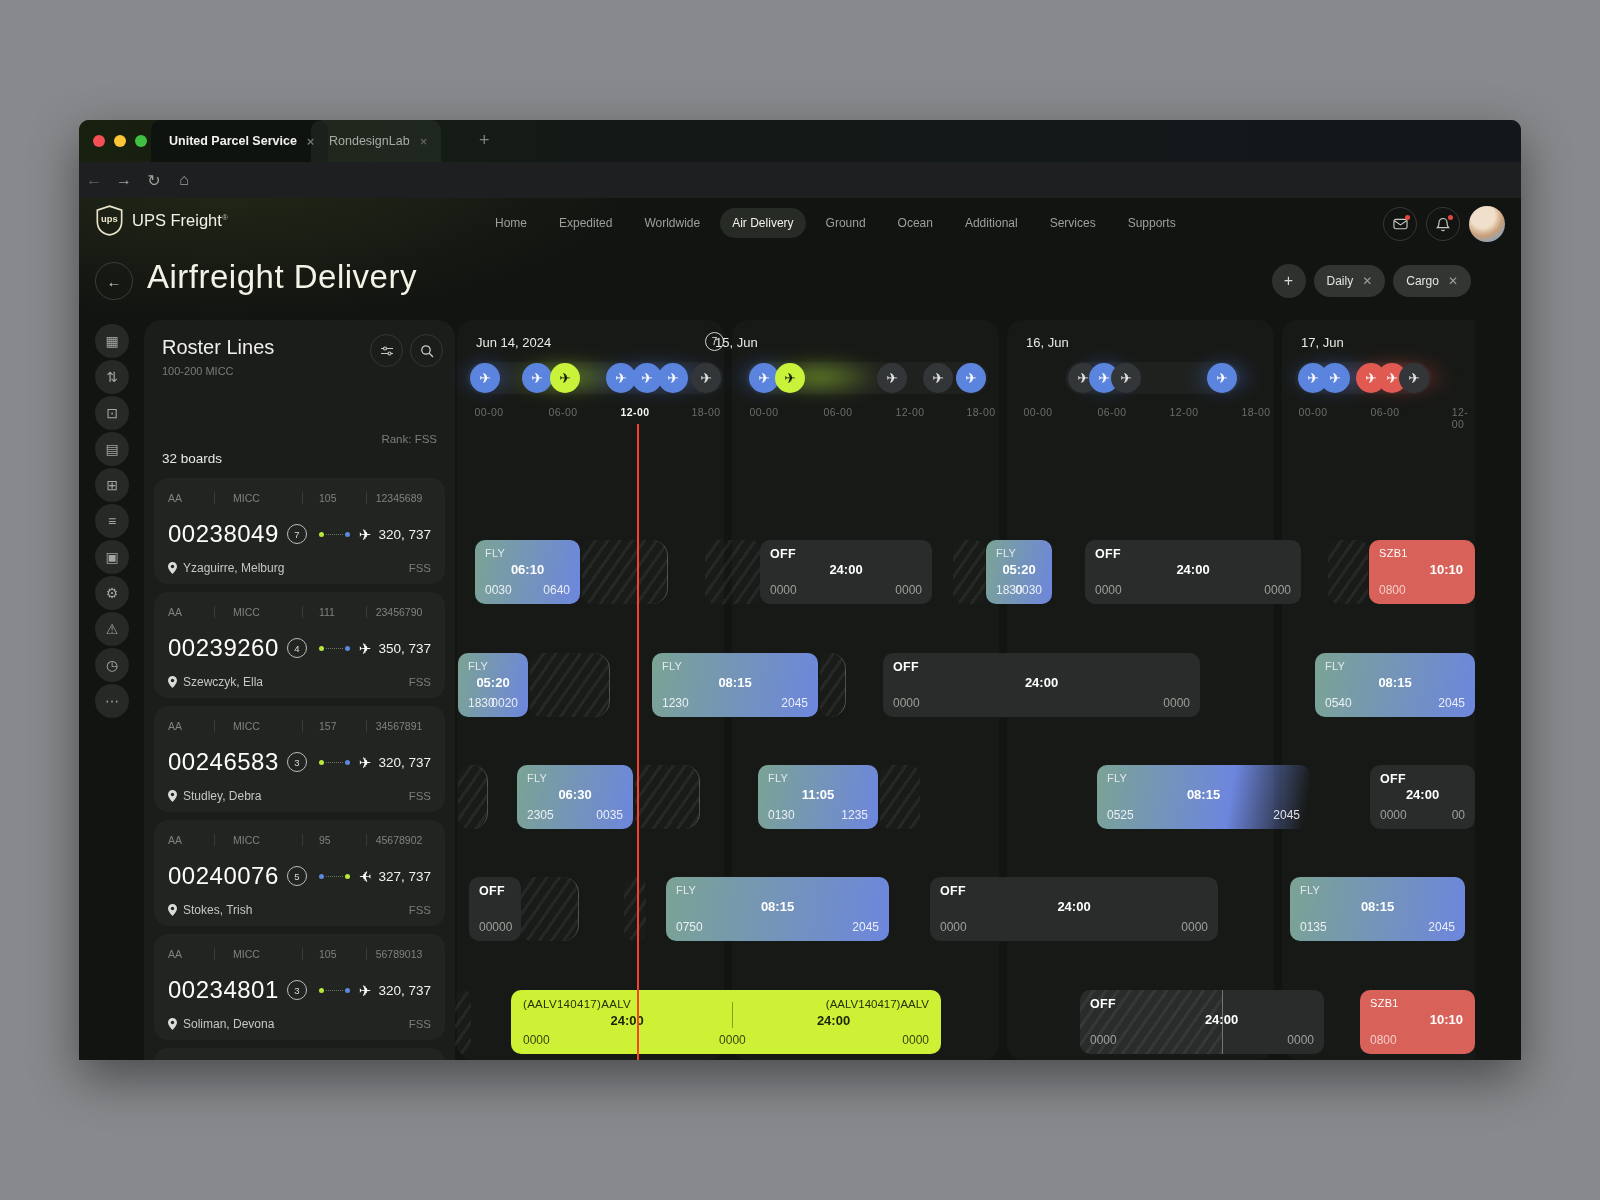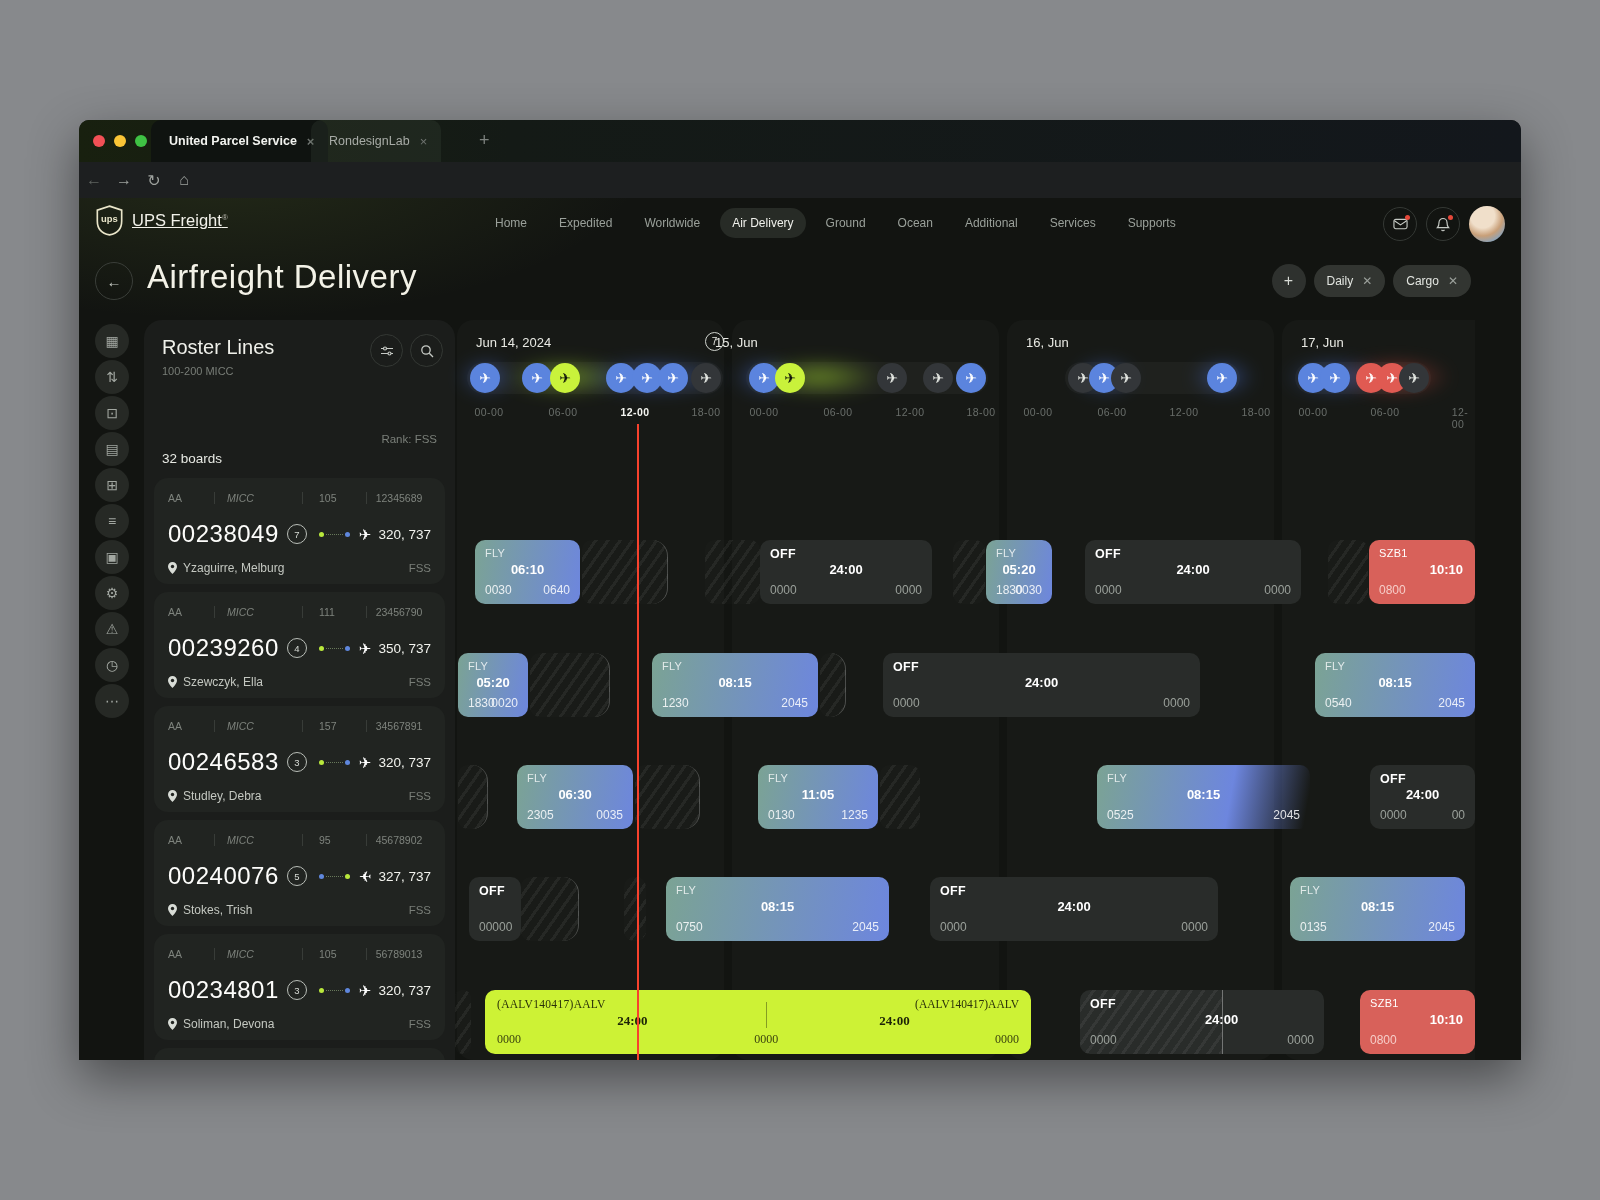--- a/index.html
+++ b/index.html
@@ -21,21 +21,21 @@
   .url-text{font-size:12.5px;color:#e8eae7;}
   .url-text .path{color:#8b908c;}
   .chrome-right{position:absolute;right:10px;top:47px;display:flex;align-items:center;gap:12px;}
   .star{color:#9da19d;font-size:14px;}
   .mini-avatar{width:22px;height:22px;border-radius:50%;background:radial-gradient(circle at 35% 30%,#e8d7c4 0 40%,#ad8a66 70%,#6e5a43);}
   .kebab{color:#9da19d;font-size:14px;}
   
   .stage{position:absolute;left:0;top:78px;width:1442px;height:862px;background:radial-gradient(700px 260px at 10% -4%,rgba(125,155,60,.16),transparent 60%),#121411;overflow:hidden;}
   .appbar{position:absolute;left:0;top:0;width:100%;height:50px;}
   .brand{position:absolute;left:17px;top:7px;display:flex;align-items:center;gap:9px;}
-  .brand-name{color:#f2f1ea;font-size:16.5px;text-decoration:underline;}
+  .brand-name{color:#f2f1ea;font-size:16.5px;}
   .brand-name sup{font-size:8px;color:#b9b8ae;}
   .main-nav{position:absolute;left:404px;top:0;height:50px;display:flex;align-items:center;gap:8px;}
   .nav-item{color:#9aa09a;font-size:12px;padding:8px 12px;border-radius:16px;white-space:nowrap;}
   .nav-item.active{background:#272b26;color:#f0f1ec;}
   .icon-btn{width:34px;height:34px;border-radius:50%;border:1px solid #343834;display:flex;align-items:center;justify-content:center;position:relative;}
   .icon-btn svg{stroke:#c6cac5;}
   .red-dot{position:absolute;right:6px;top:7px;width:5px;height:5px;border-radius:50%;background:#e5483a;}
   .appbar-right{position:absolute;right:16px;top:8px;display:flex;align-items:center;gap:9px;}
   .avatar{width:36px;height:36px;border-radius:50%;background:radial-gradient(circle at 38% 28%,#f0dfca 0 35%,#c89f78 60%,#7a93a8 78%,#5d7global 90%);background:radial-gradient(circle at 38% 28%,#f0dfca 0 35%,#c89f78 58%,#8fa3b5 78%,#667);}
   .title-row{position:absolute;left:0;top:52px;width:100%;height:60px;}
@@ -54,21 +54,21 @@
   .p-sub{color:#787d77;font-size:11px;margin:6px 0 0 8px;}
   .p-tools{position:absolute;right:12px;top:14px;display:flex;gap:7px;}
   .p-tool{width:33px;height:33px;border-radius:50%;border:1px solid #34383400;border:1px solid #343834;display:flex;align-items:center;justify-content:center;}
   .p-boards{display:flex;justify-content:space-between;align-items:center;margin:34px 8px 12px 8px;}
   .p-boards .b1{color:#e7e9e3;font-size:13.5px;margin-top:40px;}
   .p-boards .b2{color:#7a7f79;font-size:11.5px;}
   .r-item{background:#212421;border-radius:14px;padding:13px 14px 11px 14px;margin-bottom:8px;height:106px;}
   .r-top{display:flex;align-items:center;font-size:10.5px;color:#7e837d;height:14px;}
   .r-top span{display:block;}
   .r-top .c1{width:46px;}
-  .r-top .c2{width:88px;border-left:1px solid #383c38;padding-left:12px;font-style:italic;}
+  .r-top .c2{width:88px;border-left:1px solid #383c38;padding-left:18px;}
   .r-top .c3{width:64px;border-left:1px solid #383c38;padding-left:16px;}
   .r-top .c4{flex:1;text-align:center;border-left:1px solid #383c38;}
   .r-mid{display:flex;align-items:center;margin-top:14px;height:30px;}
   .r-num{color:#fdfdfb;font-size:24px;letter-spacing:.5px;white-space:nowrap;}
   .r-badge{width:20px;height:20px;border-radius:50%;border:1.4px solid #b9beb8;color:#d7dbd5;font-size:9.5px;display:flex;align-items:center;justify-content:center;margin-left:8px;}
   .r-track{flex:1;display:flex;align-items:center;margin:0 9px 0 12px;}
   .dot{width:5px;height:5px;border-radius:50%;}
   .dot.g{background:#b9e83c;}
   .dot.b{background:#5f87dd;}
   .r-line{flex:1;border-top:1.5px dotted #7a8f6a;margin:0 2px;opacity:.8;}
@@ -594,21 +594,21 @@
           <span class="st">0000</span>
           <span class="en">0000</span>
         </div>
         <div class="seg fly" style="left: 1211px; top: 557px; width: 175px;">
           <span class="lab">FLY</span>
           <span class="tm">08:15</span>
           <span class="st">0135</span>
           <span class="en">2045</span>
         </div>
         <div class="seg hatch" style="left: 376px; top: 670px; width: 16px;"></div>
-        <div class="seg duty" style="left: 406px; top: 670px; width: 546px; font-family: Liberation Serif, serif;">
+        <div class="seg duty" style="left: 432px; top: 670px; width: 430px;">
           <span class="lab">(AALV140417)AALV</span>
           <span class="lab2">(AALV140417)AALV</span>
           <span class="tm1" style="left: 27%;">24:00</span>
           <span class="tm2" style="left: 75%;">24:00</span>
           <span class="b" style="left: 12px;">0000</span>
           <span class="b" style="left: 51.5%; transform: translateX(-50%);">0000</span>
           <span class="b" style="right: 12px;">0000</span>
           <div class="divider" style="left: 51.5%;"></div>
         </div>
         <div class="seg off" style="left: 1001px; top: 670px; width: 244px;">

